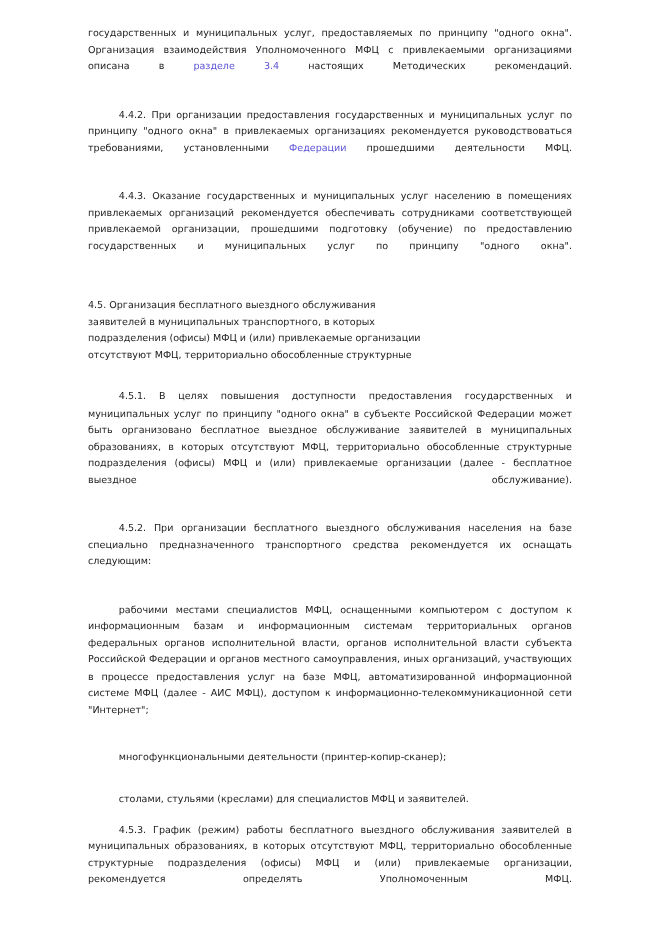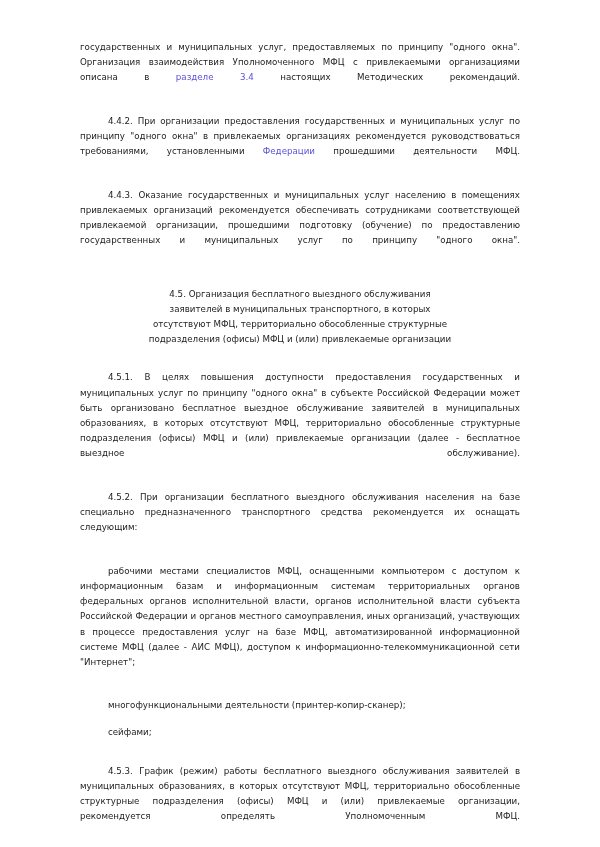--- a/index.html
+++ b/index.html
@@ -14,21 +14,21 @@
     overflow: hidden;
     font-family: "DejaVu Sans", "Liberation Sans", sans-serif;
     color: #1c1c1c;
     -webkit-font-smoothing: antialiased;
   }
 
   .page {
     box-sizing: border-box;
     width: 600px;
     height: 847px;
-    padding: 40px 80px 0 80px;
+    padding: 24px 80px 0 80px;
     background: #ffffff;
   }
 
   
   .para {
     font-size: 8.7px;
     line-height: 15.2px;
     text-align: justify;
     text-justify: inter-word;
     margin: 0;
@@ -49,21 +49,21 @@
   .block-gap-sm {
     height: 11px;
   }
   .block-gap-xl {
     height: 23px;
   }
 
   .heading {
     font-size: 8.7px;
     line-height: 15.2px;
-    text-align: center;
+    text-align: left;
     margin: 0;
     color: #1c1c1c;
   }
 
   a.doclink,
   .doclink {
     color: #5b52d6;
     text-decoration: none;
     cursor: pointer;
   }
@@ -91,44 +91,44 @@
 
   <div class="block-gap"></div>
 
   <p class="para indent j-all">4.4.3. Оказание государственных и муниципальных услуг населению в помещениях привлекаемых организаций рекомендуется обеспечивать сотрудниками соответствующей привлекаемой организации, прошедшими подготовку (обучение) по предоставлению государственных и муниципальных услуг по принципу "одного окна".</p>
 
   <div class="block-gap-xl"></div>
 
   <div>
     <p class="heading">4.5. Организация бесплатного выездного обслуживания</p>
     <p class="heading">заявителей в муниципальных транспортного, в которых</p>
+    <p class="heading">подразделения (офисы) МФЦ и (или) привлекаемые организации</p>
     <p class="heading">отсутствуют МФЦ, территориально обособленные структурные</p>
-    <p class="heading">подразделения (офисы) МФЦ и (или) привлекаемые организации</p>
   </div>
 
   <div class="block-gap-xl"></div>
 
   <p class="para indent j-all">4.5.1. В целях повышения доступности предоставления государственных и муниципальных услуг по принципу "одного окна" в субъекте Российской Федерации может быть организовано бесплатное выездное обслуживание заявителей в муниципальных образованиях, в которых отсутствуют МФЦ, территориально обособленные структурные подразделения (офисы) МФЦ и (или) привлекаемые организации (далее - бесплатное выездное обслуживание).</p>
 
   <div class="block-gap"></div>
 
   <p class="para indent j-all">4.5.2. При организации бесплатного выездного обслуживания населения на базе специально предназначенного транспортного средства рекомендуется их оснащать следующим:</p>
 
   <div class="block-gap"></div>
 
   <p class="para indent j-all">рабочими местами специалистов МФЦ, оснащенными компьютером с доступом к информационным базам и информационным системам территориальных органов федеральных органов исполнительной власти, органов исполнительной власти субъекта Российской Федерации и органов местного самоуправления, иных организаций, участвующих в процессе предоставления услуг на базе МФЦ, автоматизированной информационной системе МФЦ (далее - АИС МФЦ), доступом к информационно-телекоммуникационной сети "Интернет";</p>
 
   <div class="block-gap"></div>
 
   <p class="para indent">многофункциональными деятельности (принтер-копир-сканер);</p>
 
   <div class="block-gap-sm"></div>
 
-  <p class="para indent">сейфами;</p>
 
   <div class="block-gap-sm"></div>
 
+  <p class="para indent">столами, стульями (креслами) для специалистов МФЦ и заявителей.</p>
 
   <div class="block-gap"></div>
 
   <p class="para indent j-all">4.5.3. График (режим) работы бесплатного выездного обслуживания заявителей в муниципальных образованиях, в которых отсутствуют МФЦ, территориально обособленные структурные подразделения (офисы) МФЦ и (или) привлекаемые организации, рекомендуется определять Уполномоченным МФЦ.</p>
 
 </div>
 
 </body></html>

